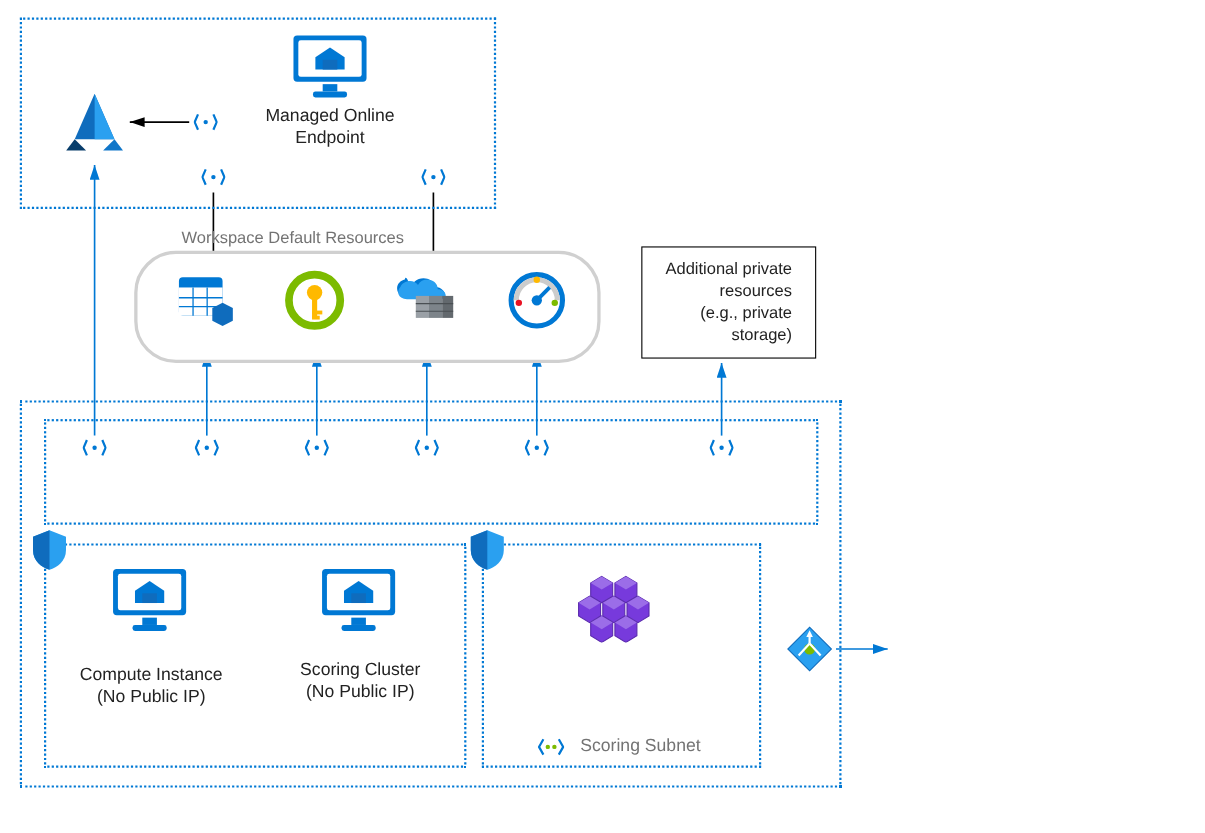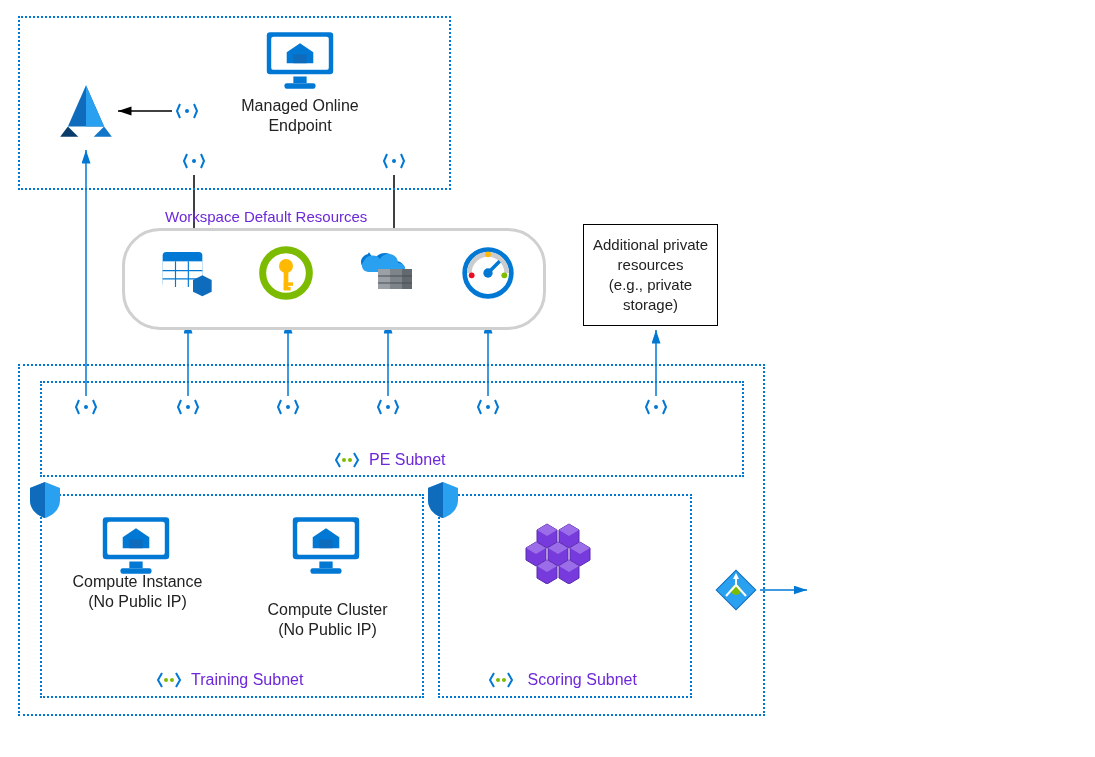--- a/index.html
+++ b/index.html
@@ -15,34 +15,34 @@
     height: 757px;
   }
   .abs { position: absolute; }
   .dotted-box {
     border: 2px dotted #0078d4;
     background: rgba(255,255,255,0);
   }
   .solid-box {
     border: 1px solid #000;
     background: #fff;
-    text-align: center;
+    text-align: right;
     font-size: 15px;
     line-height: 1.35;
-    padding: 6px 0;
+    padding: 6px 12px;
   }
   .label {
     font-size: 16px;
     text-align: center;
     line-height: 1.25;
   }
   svg { display:block; }
   .caption {
     font-size: 16px;
-    color: #6d28d9;
+    color: #737373;
   }
   .pill {
     border: 3px solid #d0d0d0;
     border-radius: 38px;
     background: #fff;
   }
 </style>
 </head>
 <body>
 
@@ -169,28 +169,20 @@
   </div>
 
   <div class="abs solid-box" style="left:583px; top:224px; width:133px; height:88px; white-space:pre-line; display:flex; align-items:center; justify-content:center;">Additional private
 resources
 (e.g., private
 storage)</div>
 
   <div class="abs dotted-box" style="left:18px; top:364px; width:743px; height:348px;"></div>
 
   <div class="abs dotted-box" style="left:40px; top:381px; width:700px; height:92px;"></div>
-  <div class="abs" style="left:40px; top:450px; width:700px; text-align:center;">
-    <svg style="display:inline-block;vertical-align:middle" width="24" height="18">
-        <path d="M5 2 L1 9 L5 16 M19 2 L23 9 L19 16" stroke="#0078d4" stroke-width="2" fill="none"></path>
-        <circle cx="9" cy="9" r="2" fill="#7cbb00"></circle>
-        <circle cx="15" cy="9" r="2" fill="#7cbb00"></circle>
-      </svg>
-    <span class="caption" style="vertical-align:middle; margin-left:6px;">PE Subnet</span>
-  </div>
 
   <div class="abs" style="left:75px; top:398px;">
     <svg width="22" height="18">
         <path d="M4 2 L1 9 L4 16 M18 2 L21 9 L18 16" stroke="#0078d4" stroke-width="2" fill="none"></path>
         <circle cx="11" cy="9" r="2" fill="#0078d4"></circle>
       </svg>
   </div>
   <div class="abs" style="left:177px; top:398px;">
     <svg width="22" height="18">
         <path d="M4 2 L1 9 L4 16 M18 2 L21 9 L18 16" stroke="#0078d4" stroke-width="2" fill="none"></path>
@@ -221,54 +213,46 @@
         <circle cx="11" cy="9" r="2" fill="#0078d4"></circle>
       </svg>
   </div>
 
   <div class="abs dotted-box" style="left:40px; top:494px; width:380px; height:200px;"></div>
   <div class="abs" style="left:28px; top:480px;">
     <svg width="34" height="40" viewBox="0 0 34 40">
       <path d="M17 2 L32 8 V20 C32 30 24 36 17 38 C10 36 2 30 2 20 V8 Z" fill="#2aa0f0"></path>
       <path d="M17 2 L17 38 C10 36 2 30 2 20 V8 Z" fill="#0f6cbd"></path>
     </svg>
-  </div>
-  <div class="abs" style="left:40px; top:670px; width:380px; text-align:center;">
-    <svg style="display:inline-block;vertical-align:middle" width="24" height="18">
-        <path d="M5 2 L1 9 L5 16 M19 2 L23 9 L19 16" stroke="#0078d4" stroke-width="2" fill="none"></path>
-        <circle cx="9" cy="9" r="2" fill="#7cbb00"></circle>
-        <circle cx="15" cy="9" r="2" fill="#7cbb00"></circle>
-      </svg>
-    <span class="caption" style="vertical-align:middle; margin-left:6px;">Training Subnet</span>
   </div>
 
   <div class="abs" style="left:100px; top:515px;">
     <svg viewBox="0 0 64 56" width="72" height="62">
       <rect x="2" y="2" width="60" height="38" rx="3" fill="#0078d4"></rect>
       <rect x="6" y="6" width="52" height="30" rx="2" fill="#fff"></rect>
       <rect x="26" y="42" width="12" height="6" fill="#0078d4"></rect>
       <rect x="18" y="48" width="28" height="5" rx="2" fill="#0078d4"></rect>
       <path d="M32 12 L20 20 L20 30 L44 30 L44 20 Z" fill="#0078d4"></path>
       <rect x="26" y="22" width="12" height="8" fill="#0f6cbd"></rect>
     </svg>
   </div>
-  <div class="abs label" style="left:55px; top:572px; width:165px; white-space:pre-line;">Compute Instance
+  <div class="abs label" style="left:55px; top:604px; width:165px; white-space:pre-line;">Compute Instance
 (No Public IP)</div>
 
   <div class="abs" style="left:290px; top:515px;">
     <svg viewBox="0 0 64 56" width="72" height="62">
       <rect x="2" y="2" width="60" height="38" rx="3" fill="#0078d4"></rect>
       <rect x="6" y="6" width="52" height="30" rx="2" fill="#fff"></rect>
       <rect x="26" y="42" width="12" height="6" fill="#0078d4"></rect>
       <rect x="18" y="48" width="28" height="5" rx="2" fill="#0078d4"></rect>
       <path d="M32 12 L20 20 L20 30 L44 30 L44 20 Z" fill="#0078d4"></path>
       <rect x="26" y="22" width="12" height="8" fill="#0f6cbd"></rect>
     </svg>
   </div>
-  <div class="abs label" style="left:245px; top:600px; width:165px; white-space:pre-line;">Compute Cluster
+  <div class="abs label" style="left:245px; top:600px; width:165px; white-space:pre-line;">Scoring Cluster
 (No Public IP)</div>
 
   <div class="abs dotted-box" style="left:438px; top:494px; width:250px; height:200px;"></div>
   <div class="abs" style="left:426px; top:480px;">
     <svg width="34" height="40" viewBox="0 0 34 40">
       <path d="M17 2 L32 8 V20 C32 30 24 36 17 38 C10 36 2 30 2 20 V8 Z" fill="#2aa0f0"></path>
       <path d="M17 2 L17 38 C10 36 2 30 2 20 V8 Z" fill="#0f6cbd"></path>
     </svg>
   </div>
   <div class="abs" style="left:438px; top:670px; width:250px; text-align:center;">

